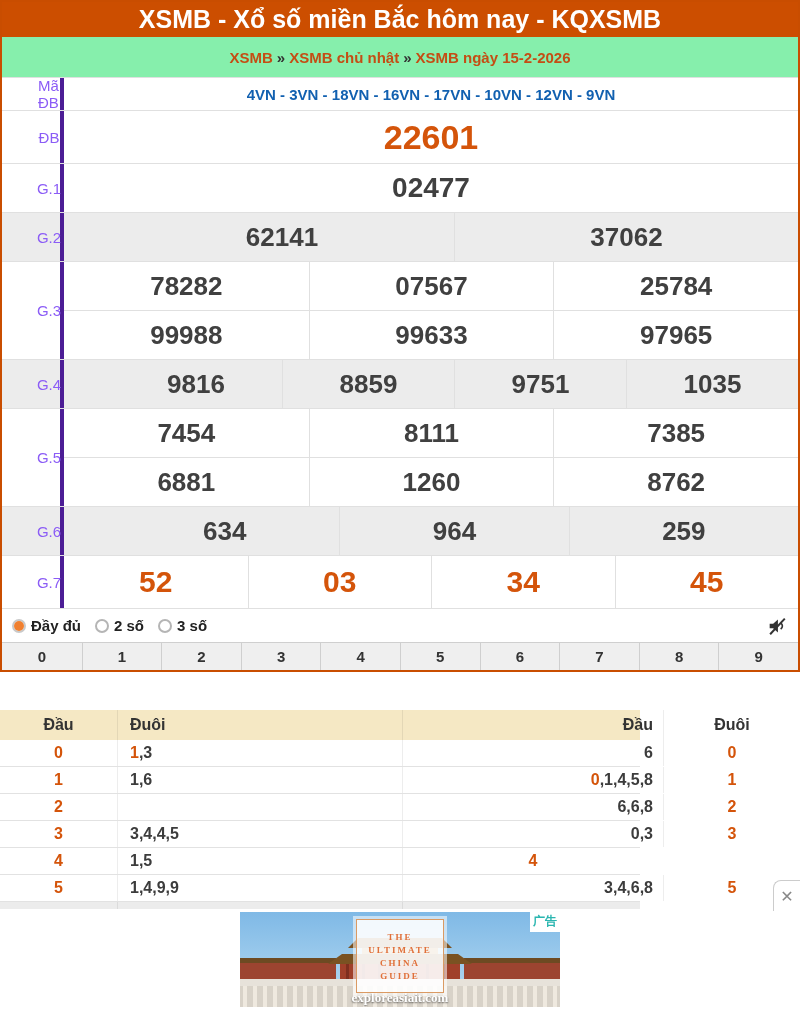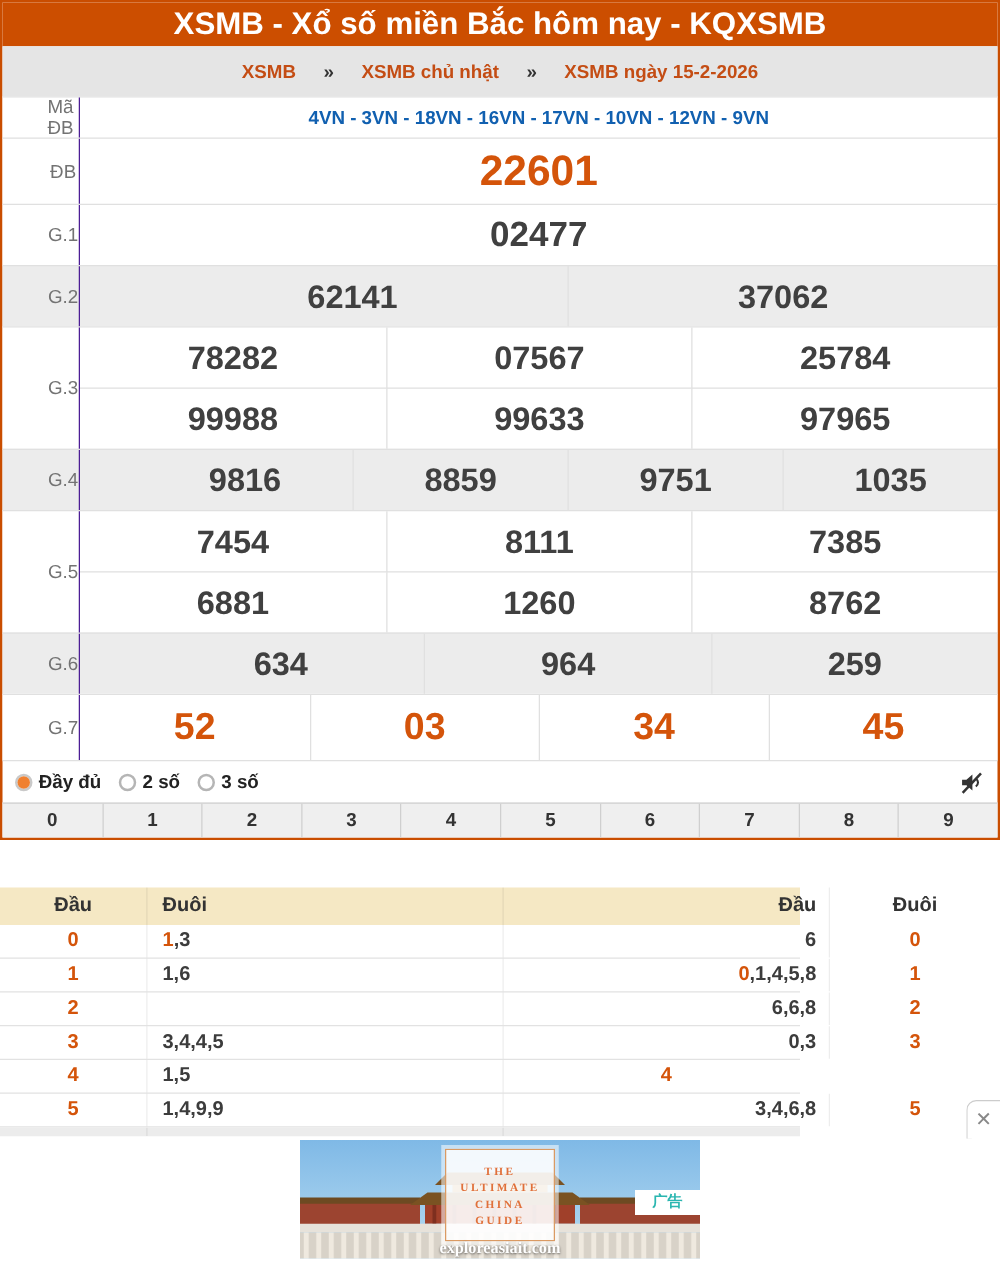--- a/index.html
+++ b/index.html
@@ -3,29 +3,29 @@
 <meta charset="utf-8">
 <style>
   * { margin:0; padding:0; box-sizing:border-box; }
   html,body { width:800px; height:1010px; background:#fff; overflow:hidden;
     font-family:"Liberation Sans","DejaVu Sans",sans-serif; position:relative; }
 
   
   .block { border:2px solid #c94d00; background:#fff; }
   .main-header { background:#cc4e00; color:#fff; height:35px; display:flex;
     align-items:center; justify-content:center; font-size:25px; font-weight:bold; }
-  .breadcrumb { background:#e5e5e5; height:40px; display:flex; align-items:center;
-    justify-content:center; font-size:15px; font-weight:bold; gap:22px; }
+  .breadcrumb { background:#86efac; height:40px; display:flex; align-items:center;
+    justify-content:center; font-size:15px; font-weight:bold; gap:4px; }
   .breadcrumb a { color:#c44d14; text-decoration:none; cursor:pointer; }
   .breadcrumb .sep { color:#333; }
 
   .r-row { display:flex; border-top:1px solid #e0e0e0; background:#fff; }
   .r-row.gray { background:#ececec;gap:46px; }
   .r-label { width:62px; flex:0 0 62px; display:flex; align-items:center;
-    justify-content:center; font-size:15px; color:#737373; border-right:1px solid #4c1d95;padding-left:36px; }
+    justify-content:center; font-size:15px; color:#8b5cf6; border-right:4px solid #4c1d95;padding-left:36px; }
   .r-cells { flex:1; display:grid; }
   .cols-1 { grid-template-columns:1fr; }
   .cols-2 { grid-template-columns:1fr 1fr; }
   .cols-3 { grid-template-columns:1fr 1fr 1fr; }
   .cols-4 { grid-template-columns:1fr 1fr 1fr 1fr; }
   .cell { display:flex; align-items:center; justify-content:center;
     font-weight:bold; color:#404040; font-size:26px; }
   .cell.bl { border-left:1px solid #e0e0e0; }
   .cell.bb { border-bottom:1px solid #e0e0e0; }
   .h-ma { height:33px; } .h-db { height:53px; } .h-std { height:49px; }
@@ -76,21 +76,21 @@
     width:88px; height:74px; background:rgba(255,255,255,0.9);
     border:1px solid #da9a63; outline:3px solid rgba(255,255,255,0.55);
     display:flex; flex-direction:column; align-items:center; justify-content:center;
     gap:3px; }
   .ad-box div { font-family:"Liberation Serif","DejaVu Serif",serif; font-weight:bold;
     color:#e0703a; font-size:9px; letter-spacing:2px; }
   .ad-url { position:absolute; bottom:1px; width:100%; text-align:center;
     font-family:"Liberation Serif","DejaVu Serif",serif; font-weight:bold;
     color:#fff; font-size:13px; text-shadow:0 1px 2px rgba(0,0,0,0.6); }
   .ad-chip { position:absolute; top:0; right:0; background:#fff; color:#2ab6b0;
-    font-size:12px; font-weight:bold; padding:2px 14px; line-height:1.3;margin-top:40px; }
+    font-size:12px; font-weight:bold; padding:2px 3px; line-height:1.3; }
   .ad-close { position:absolute; right:0; top:880px; width:27px; height:31px;
     background:#fff; border:1px solid #ccc; border-right:none; border-bottom:none;
     border-radius:8px 0 0 0; color:#888; font-size:16px; display:flex;
     align-items:center; justify-content:center; cursor:pointer; }
 </style>
 </head>
 <body>
 
 <div class="block">
   <div class="main-header">XSMB - Xổ số miền Bắc hôm nay - KQXSMB</div>

